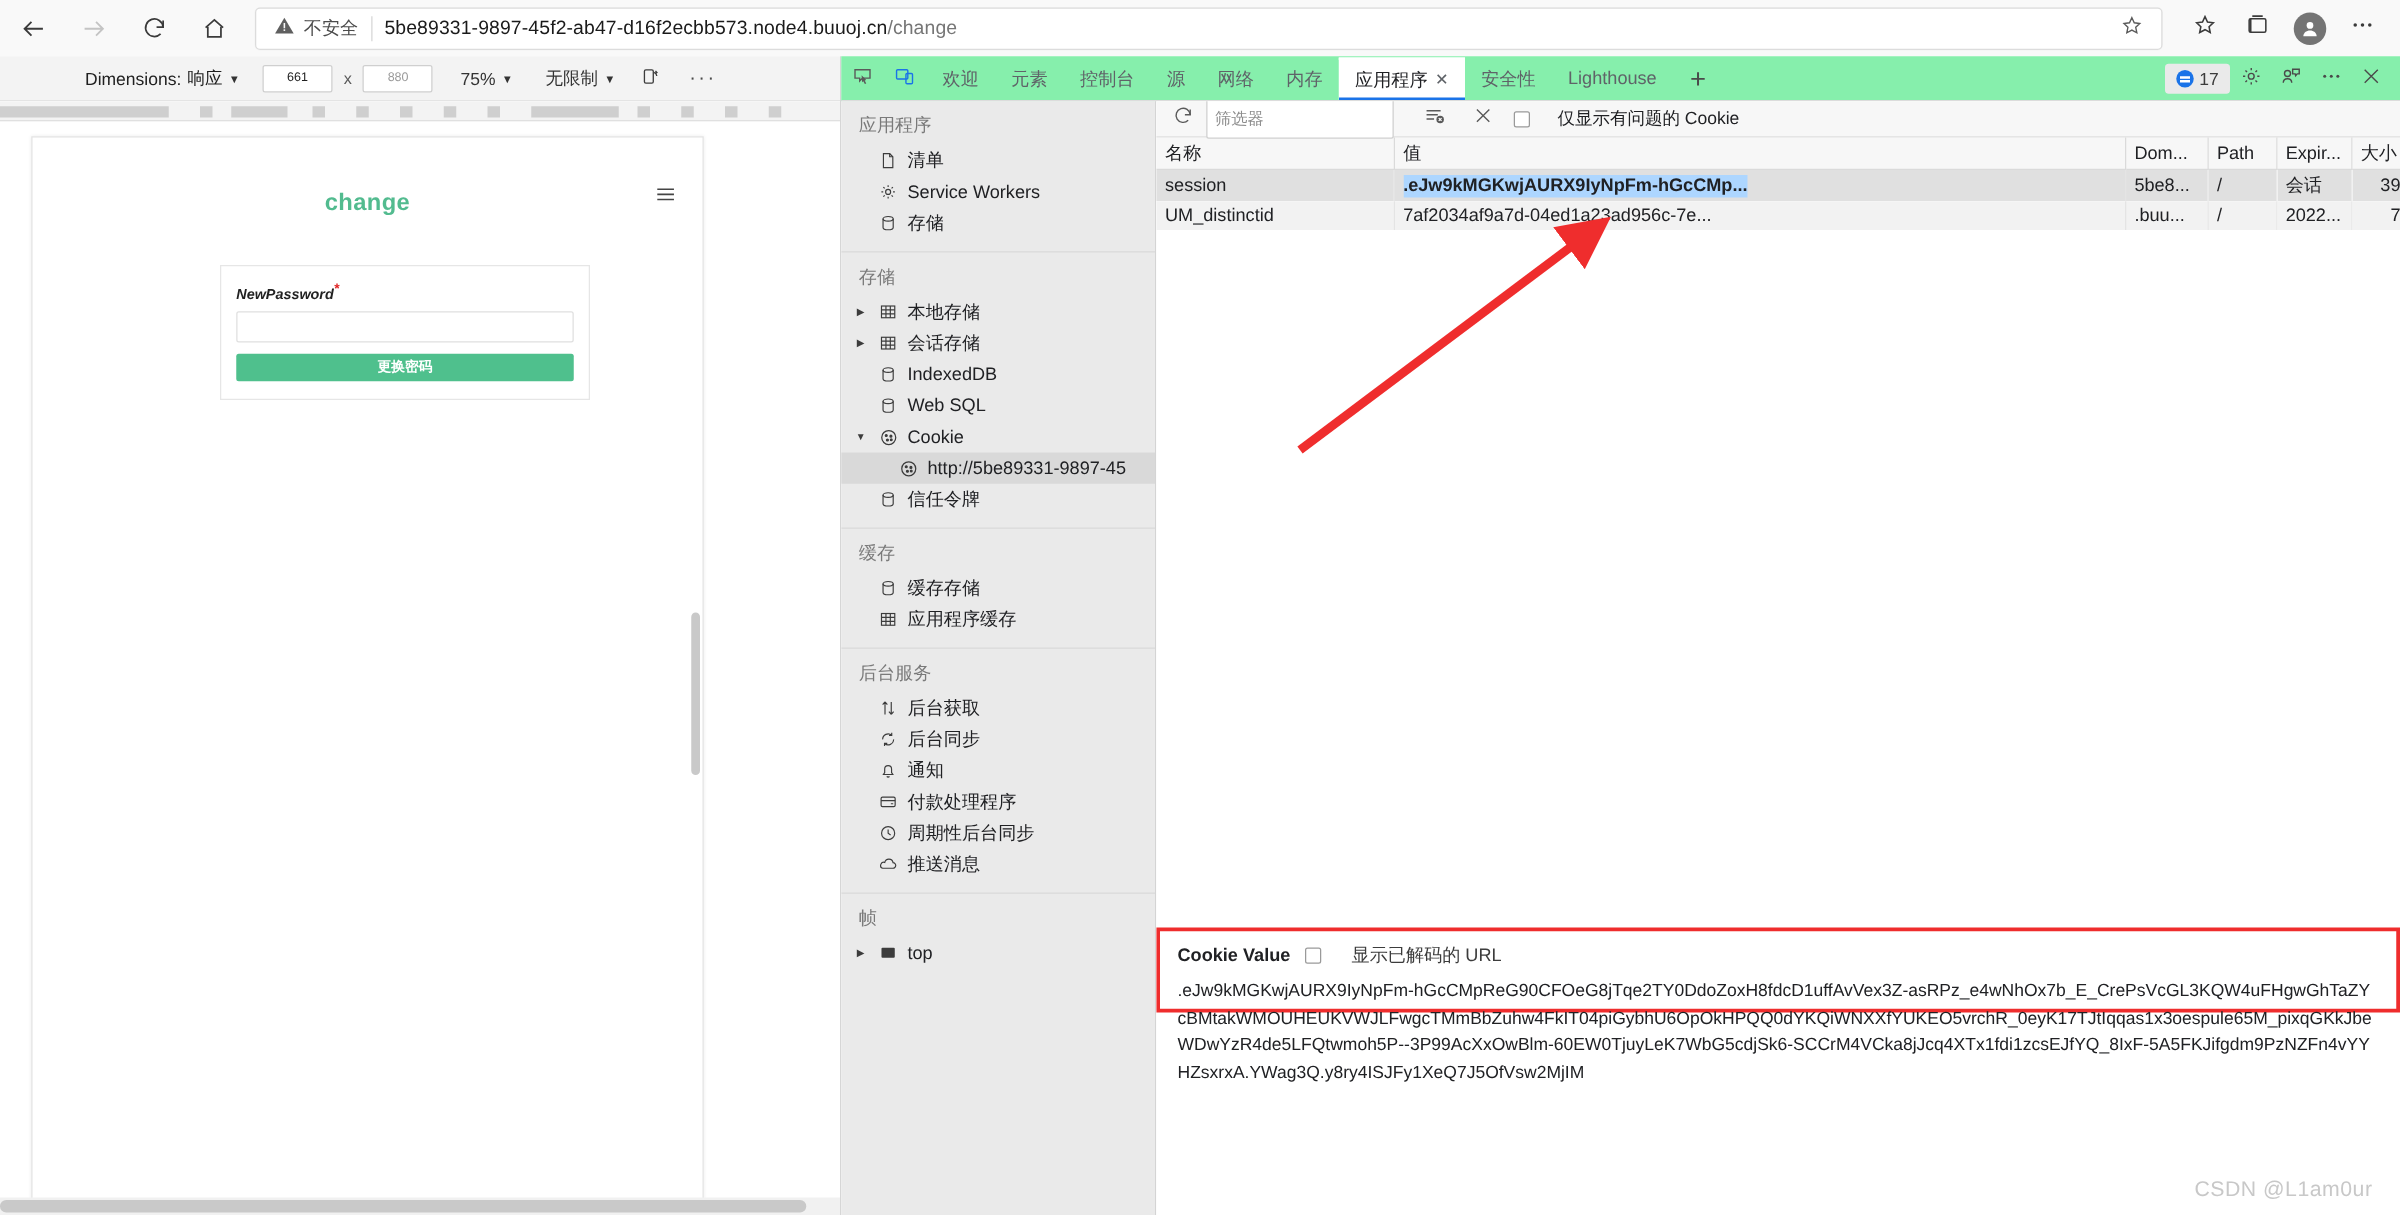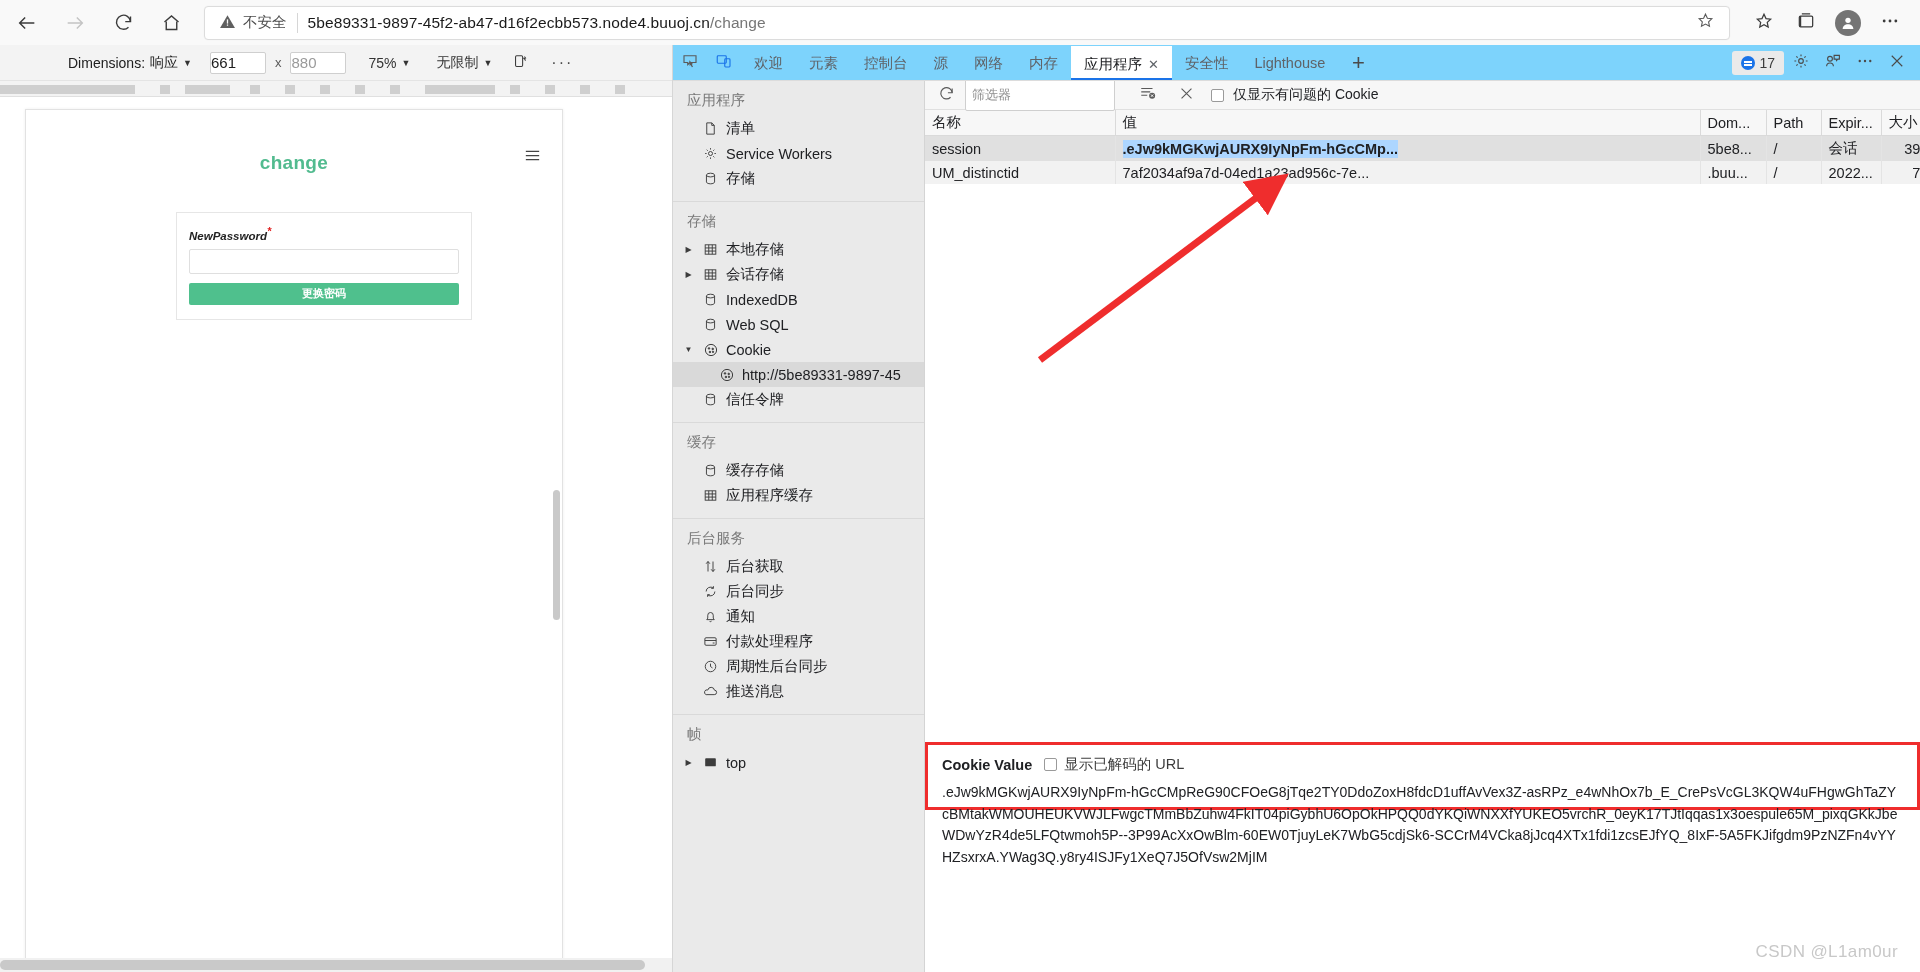--- a/index.html
+++ b/index.html
@@ -53,21 +53,21 @@
     position: absolute; left: 0; top: 45px; width: 672px; height: 36px;
     background: #f3f3f3;
     display: flex; align-items: center;
     font-size: 14px; color: #333; border-bottom: 1px solid #e4e4e4;
   }
   .device-bar .lbl { margin-left: 68px; color: #202020; }
   .device-bar .sel { margin-left: 5px; color: #202020; display: inline-flex; align-items: center; gap: 5px; }
   .caret { font-size: 9px; color: #333; }
   .dim-input {
     width: 56px; height: 22px; margin-left: 18px; border: 1px solid #cfcfcf; border-radius: 2px;
-    background: #fff; font-size: 15px; color: #202020; line-height: 20px;
+    background: #fff; font-size: 10px; color: #202020; text-align: center; line-height: 20px;
   }
   .dim-input.ghost { color: #9a9a9a; margin-left: 0; }
   .xsep { margin: 0 9px; color: #5a5a5a; font-size: 13px; }
   .zoom-sel { margin-left: 22px; display: inline-flex; align-items: center; gap: 5px; font-size: 14px; }
   .throttle-sel { margin-left: 26px; display: inline-flex; align-items: center; gap: 5px; font-size: 14px; }
   .dev-icon { margin-left: 20px; color: #3c3c3c; display: flex; align-items: center; }
   .dots { margin-left: 22px; letter-spacing: 2px; color: #4a4a4a; font-size: 16px; }
 
   
   .viewport-wrap {
@@ -116,21 +116,21 @@
     position: absolute; left: 0; bottom: 0; width: 672px; height: 14px; background: #f1f1f1;
   }
   .hscroll-thumb { position: absolute; left: 0; bottom: 2px; width: 645px; height: 10px; background: #c9c9c9; border-radius: 5px; }
 
   
   .devtools {
     position: absolute; left: 672px; top: 45px; width: 1248px; height: 927px;
     background: #ffffff; border-left: 1px solid #d6d6d6;
   }
   .dt-tabbar {
-    position: relative; height: 36px; background: #7dd3fc;
+    position: relative; height: 36px; background: #86efac;
     display: flex; align-items: flex-end; border-bottom: 1px solid #dcdcdc;
   }
   .dt-ico-btn {
     width: 34px; height: 34px; display: flex; align-items: center; justify-content: center;
     color: #5a5a5a;
   }
   .dt-ico-btn.blue { color: #1a73e8; }
   .dt-tab {
     height: 34px; padding: 0 13px; display: flex; align-items: center; gap: 6px;
     font-size: 14.5px; color: #5f6368; white-space: nowrap;
@@ -178,21 +178,21 @@
   .cookie-toolbar {
     height: 29px; display: flex; align-items: center; gap: 0;
     border-bottom: 1px solid #e0e0e0; background: #f7f7f7; padding-left: 6px;
   }
   .ct-btn { width: 30px; height: 26px; display: flex; align-items: center; justify-content: center; color: #5a5a5a; }
   .filter-box {
     width: 150px; height: 32px; border: 1px solid #cfcfcf; background: #fff;
     margin-left: 4px; padding: 0 6px; display: flex; align-items: center;
     font-size: 13px; color: #8d8d8d; border-radius: 2px;
   }
-  .ct-check { display: flex; align-items: center; gap: 9px; margin-left: 10px; font-size: 14px; color: #202124; }
+  .ct-check { display: flex; align-items: center; gap: 22px; margin-left: 10px; font-size: 14px; color: #202124; }
   .cbox { width: 13px; height: 13px; border: 1px solid #9a9a9a; background: #fff; border-radius: 2px; }
 
   table.cookies { width: 100%; border-collapse: collapse; table-layout: fixed; font-size: 14.5px; }
   table.cookies th {
     background: #f7f7f7; font-weight: normal; color: #202124; text-align: left;
     padding: 3px 7px; border-right: 1px solid #dadada; border-bottom: 1px solid #dadada;
     height: 25px; overflow: hidden; white-space: nowrap; text-overflow: ellipsis;
   }
   table.cookies td {
     padding: 3px 7px; border-right: 1px solid #e4e4e4; height: 23px;
@@ -204,21 +204,21 @@
   .val-hl { background: #add6ff; padding: 1px 0; font-weight: bold; }
 
   
   .cookie-detail {
     position: absolute; left: 0; right: 0; bottom: 162px; top: 661px;
     border-top: 1px solid #e0e0e0; background: #fff; padding: 10px 14px;
     border: 3px solid #ef2d2d;
   }
   .cd-head { display: flex; align-items: center; gap: 12px; }
   .cd-title { font-size: 14.5px; font-weight: bold; color: #202124; }
-  .cd-check { display: flex; align-items: center; gap: 7px; font-size: 14.5px; color: #3c3c3c; }
+  .cd-check { display: flex; align-items: center; gap: 24px; font-size: 14.5px; color: #3c3c3c; }
   .cd-value {
     margin-top: 8px; font-size: 14px; color: #202124; line-height: 1.55;
     word-break: break-all; white-space: pre-wrap;
   }
 
   .watermark {
     position: absolute; right: 22px; bottom: 10px;
     font-size: 17px; color: #c8c8c8; letter-spacing: 0.4px;
   }
 

